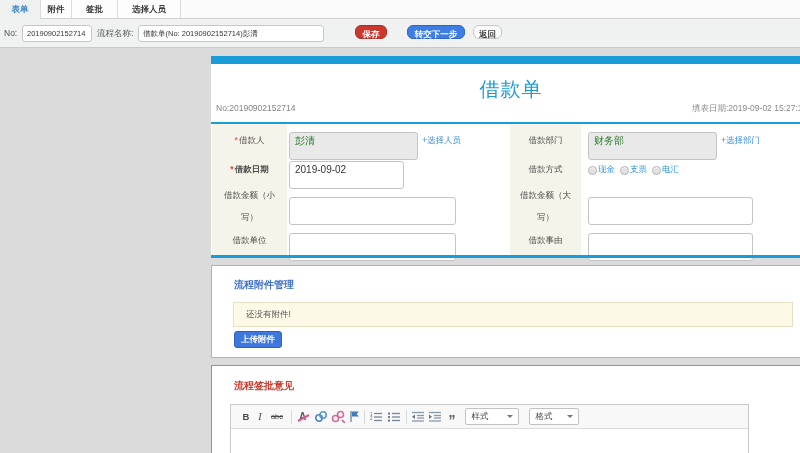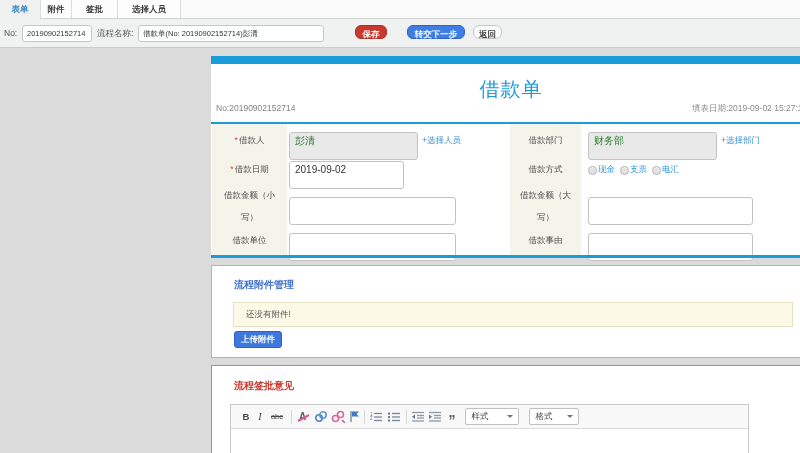--- a/index.html
+++ b/index.html
@@ -190,21 +190,21 @@
     <div class="beige-r"></div>
 
     <div class="flabel flabel-l" style="top:5px;"><span class="req">*</span><span>借款人</span></div>
     <div class="finput ro" style="left:78px; top:8px; width:129px;">彭清</div>
     <a class="flink" style="left:211px; top:5px;">+选择人员</a>
 
     <div class="flabel flabel-r" style="top:5px;">借款部门</div>
     <div class="finput ro" style="left:377px; top:8px; width:129px;">财务部</div>
     <a class="flink" style="left:510px; top:5px;">+选择部门</a>
 
-    <div class="flabel flabel-l" style="top:34px;"><span class="req">*</span><span>借款日期</span></div>
+    <div class="flabel flabel-l" style="top:34px;font-weight:bold;"><span class="req">*</span><span>借款日期</span></div>
     <div class="finput" style="left:78px; top:37px; width:115px;">2019-09-02</div>
 
     <div class="flabel flabel-r" style="top:34px;">借款方式</div>
     <div class="radio-row">
       <span class="radio-opt">
           <span class="radio-circle"></span>
           <span class="radio-label">现金</span>
         </span>
       <span class="radio-opt">
           <span class="radio-circle"></span>

